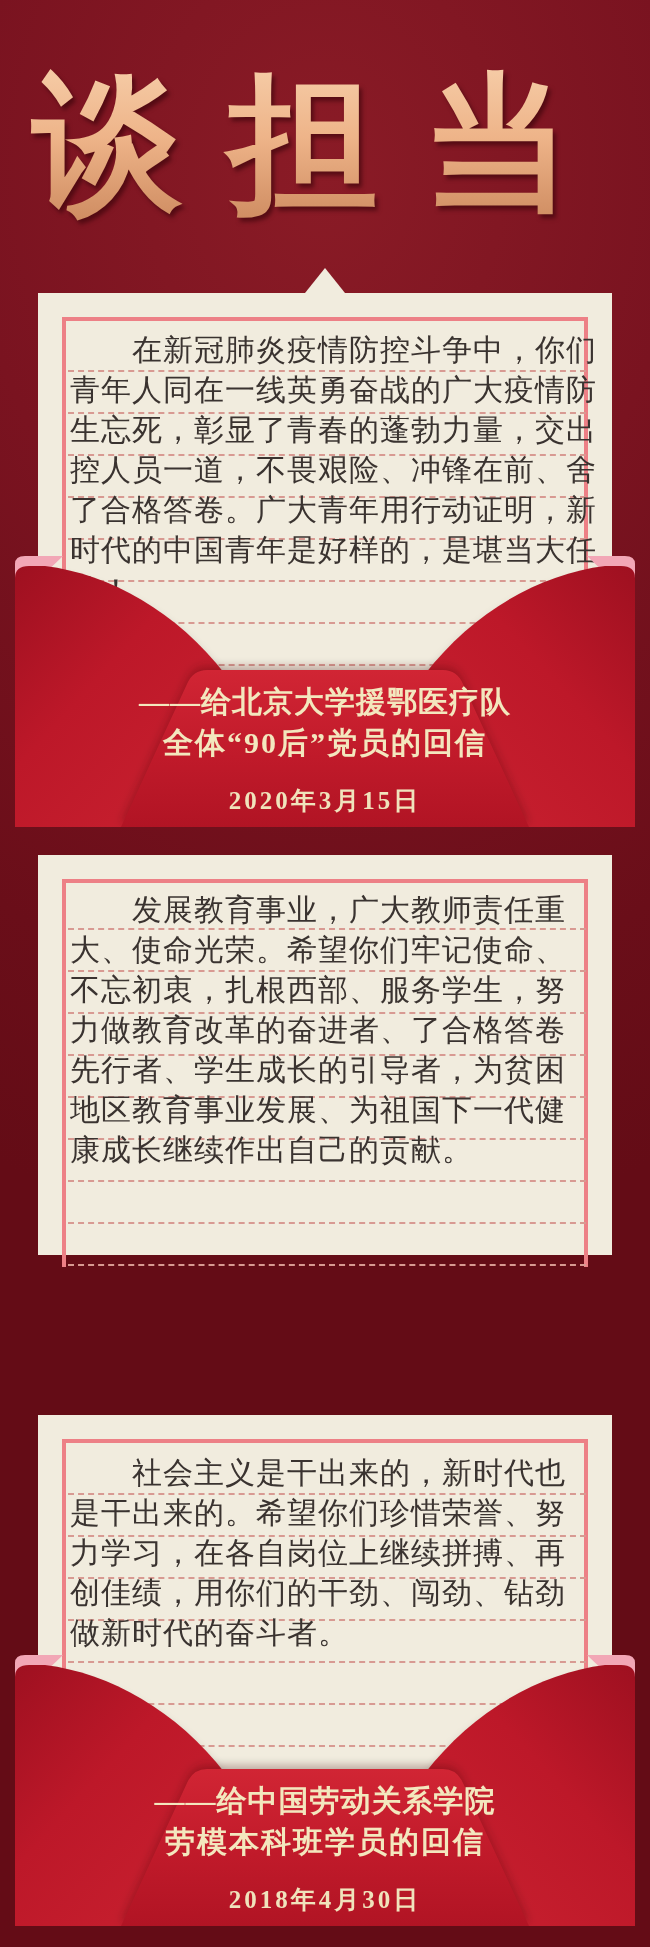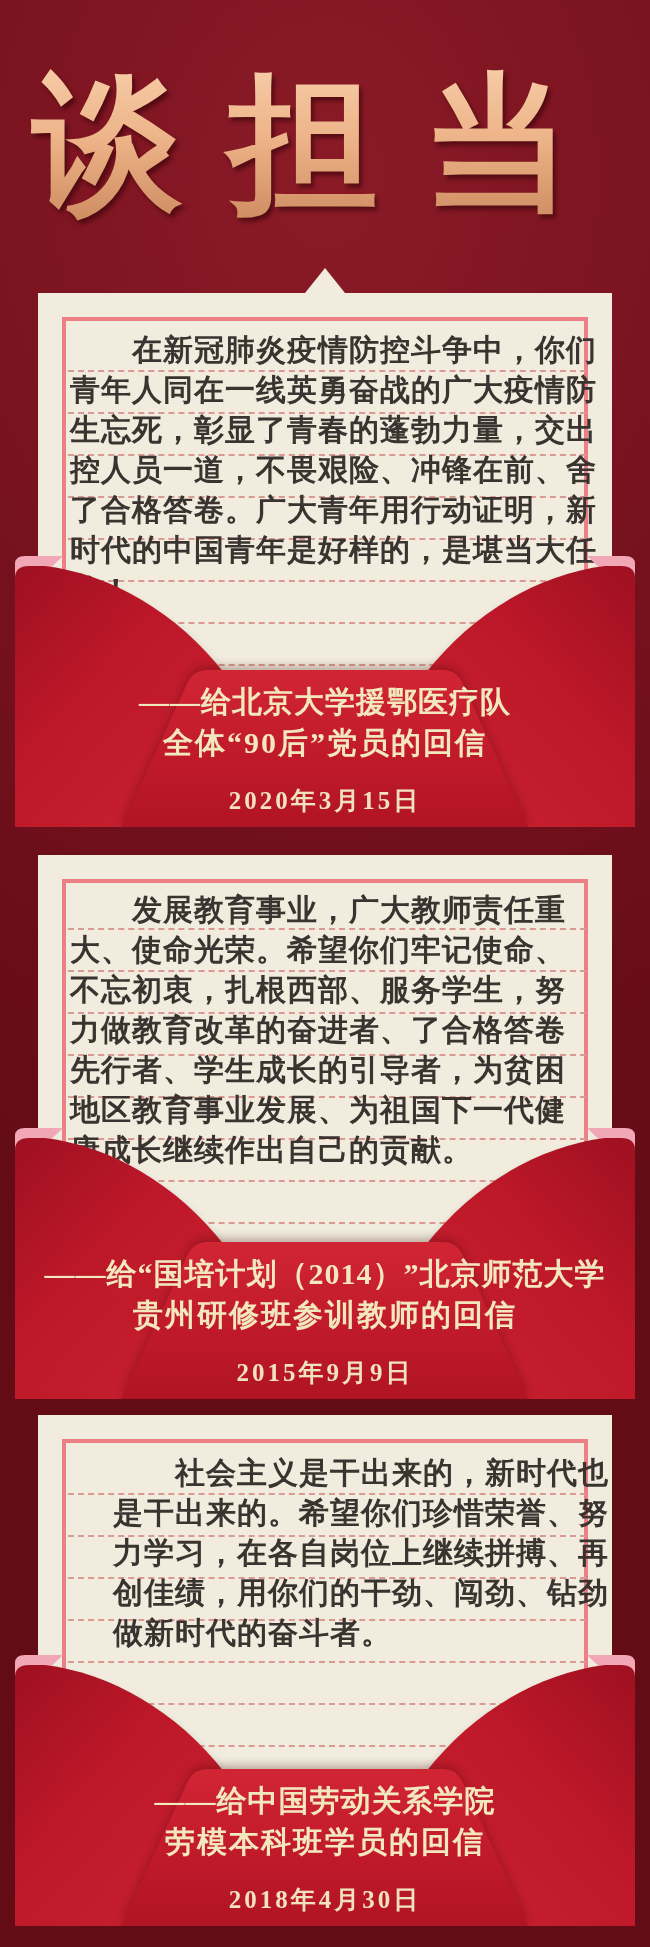--- a/index.html
+++ b/index.html
@@ -16,21 +16,21 @@
   
   .paper{position:absolute;left:38px;width:574px;background:#F1ECDE;z-index:1;}
   .notch{position:absolute;top:-25px;left:50%;margin-left:-20px;width:0;height:0;
          border-left:20px solid transparent;border-right:20px solid transparent;
          border-bottom:25px solid #F1ECDE;}
   .frame{position:absolute;left:24px;right:24px;top:24px;bottom:-12px;
          border:4px solid #ED8086;border-bottom:none;}
   .rules{position:absolute;left:30px;right:26px;z-index:2;}
   .rule{height:40px;border-top:2px dashed #D89A92;}
   .letter{position:absolute;left:32px;right:28px;z-index:3;color:#3A3330;
-          font-size:30px;line-height:40px;letter-spacing:1px;font-weight:bold;}
+          font-size:30px;line-height:40px;letter-spacing:1px;font-weight:normal;}
   .letter .ln{height:40px;white-space:nowrap;}
   .letter .first{text-indent:62px;}
   
   .env{position:absolute;left:15px;width:620px;height:275px;z-index:4;}
   .env svg{position:absolute;left:0;top:0;}
   .attr1,.attr2,.edate{position:absolute;left:0;width:100%;text-align:center;z-index:5;
           color:#F3E7BE;font-weight:bold;white-space:nowrap;}
   .attr1{top:130px;font-size:30px;letter-spacing:1px;}
   .attr2{top:171px;font-size:30px;letter-spacing:2px;}
   .edate{top:232px;font-size:25px;letter-spacing:3px;color:#F0E3BC;}
@@ -121,51 +121,34 @@
       <div class="ln first">发展教育事业，广大教师责任重</div>
       <div class="ln">大、使命光荣。希望你们牢记使命、</div>
       <div class="ln">不忘初衷，扎根西部、服务学生，努</div>
       <div class="ln">力做教育改革的奋进者、了合格答卷</div>
       <div class="ln">先行者、学生成长的引导者，为贫困</div>
       <div class="ln">地区教育事业发展、为祖国下一代健</div>
       <div class="ln">康成长继续作出自己的贡献。</div>
     </div>
   </div>
 
-  <div class="env" style="top:1124px;">
-    <svg width="620" height="275" viewBox="0 0 620 275">
-      <g filter="url(#soft)" fill="rgba(60,0,8,0.25)">
-        <path transform="translate(3,8)" d="M0,275 L0,26 Q0,14 14,14 L30,14 C95,22 162,60 210,122 C248,172 277,224 289,275 Z"></path>
-        <path transform="translate(-3,8)" d="M620,275 L620,26 Q620,14 606,14 L590,14 C525,22 458,60 410,122 C372,172 343,224 331,275 Z"></path>
-      </g>
-      <path d="M0,44 L0,12 Q0,4 10,4 L48,4 L2,48 Z" fill="#F2A7B6"></path>
-      <path d="M620,44 L620,12 Q620,4 610,4 L572,4 L618,48 Z" fill="#F2A7B6"></path>
-      <path d="M0,275 L0,26 Q0,14 14,14 L30,14 C95,22 162,60 210,122 C248,172 277,224 289,275 Z" fill="url(#gFlapL)"></path>
-      <path d="M620,275 L620,26 Q620,14 606,14 L590,14 C525,22 458,60 410,122 C372,172 343,224 331,275 Z" fill="url(#gFlapR)"></path>
-      <path transform="translate(0,-4)" filter="url(#soft)" fill="rgba(60,0,8,0.28)" d="M106,275 L172,132 Q178,118 192,118 L428,118 Q442,118 448,132 L514,275 Z"></path>
-      <path d="M106,275 L172,132 Q178,118 192,118 L428,118 Q442,118 448,132 L514,275 Z" fill="url(#gBump)"></path>
-    </svg>
-    <div class="attr1">——给“国培计划（2014）”北京师范大学</div>
-    <div class="attr2">贵州研修班参训教师的回信</div>
-    <div class="edate">2015年9月9日</div>
-  </div>
 
   <div class="paper" style="top:1415px;height:370px;">
     <div class="frame"></div>
     <div class="rules" style="top:78px;">
       <div class="rule"></div>
         <div class="rule"></div>
         <div class="rule"></div>
         <div class="rule"></div>
       <div class="rule"></div>
         <div class="rule"></div>
         <div class="rule"></div>
         <div class="rule"></div>
     </div>
-    <div class="letter" style="top:38px;margin-left:43px;">
+    <div class="letter" style="top:38px;">
       <div class="ln first">社会主义是干出来的，新时代也</div>
       <div class="ln">是干出来的。希望你们珍惜荣誉、努</div>
       <div class="ln">力学习，在各自岗位上继续拼搏、再</div>
       <div class="ln">创佳绩，用你们的干劲、闯劲、钻劲</div>
       <div class="ln">做新时代的奋斗者。</div>
     </div>
   </div>
 
   <div class="env" style="top:1651px;">
     <svg width="620" height="275" viewBox="0 0 620 275">

